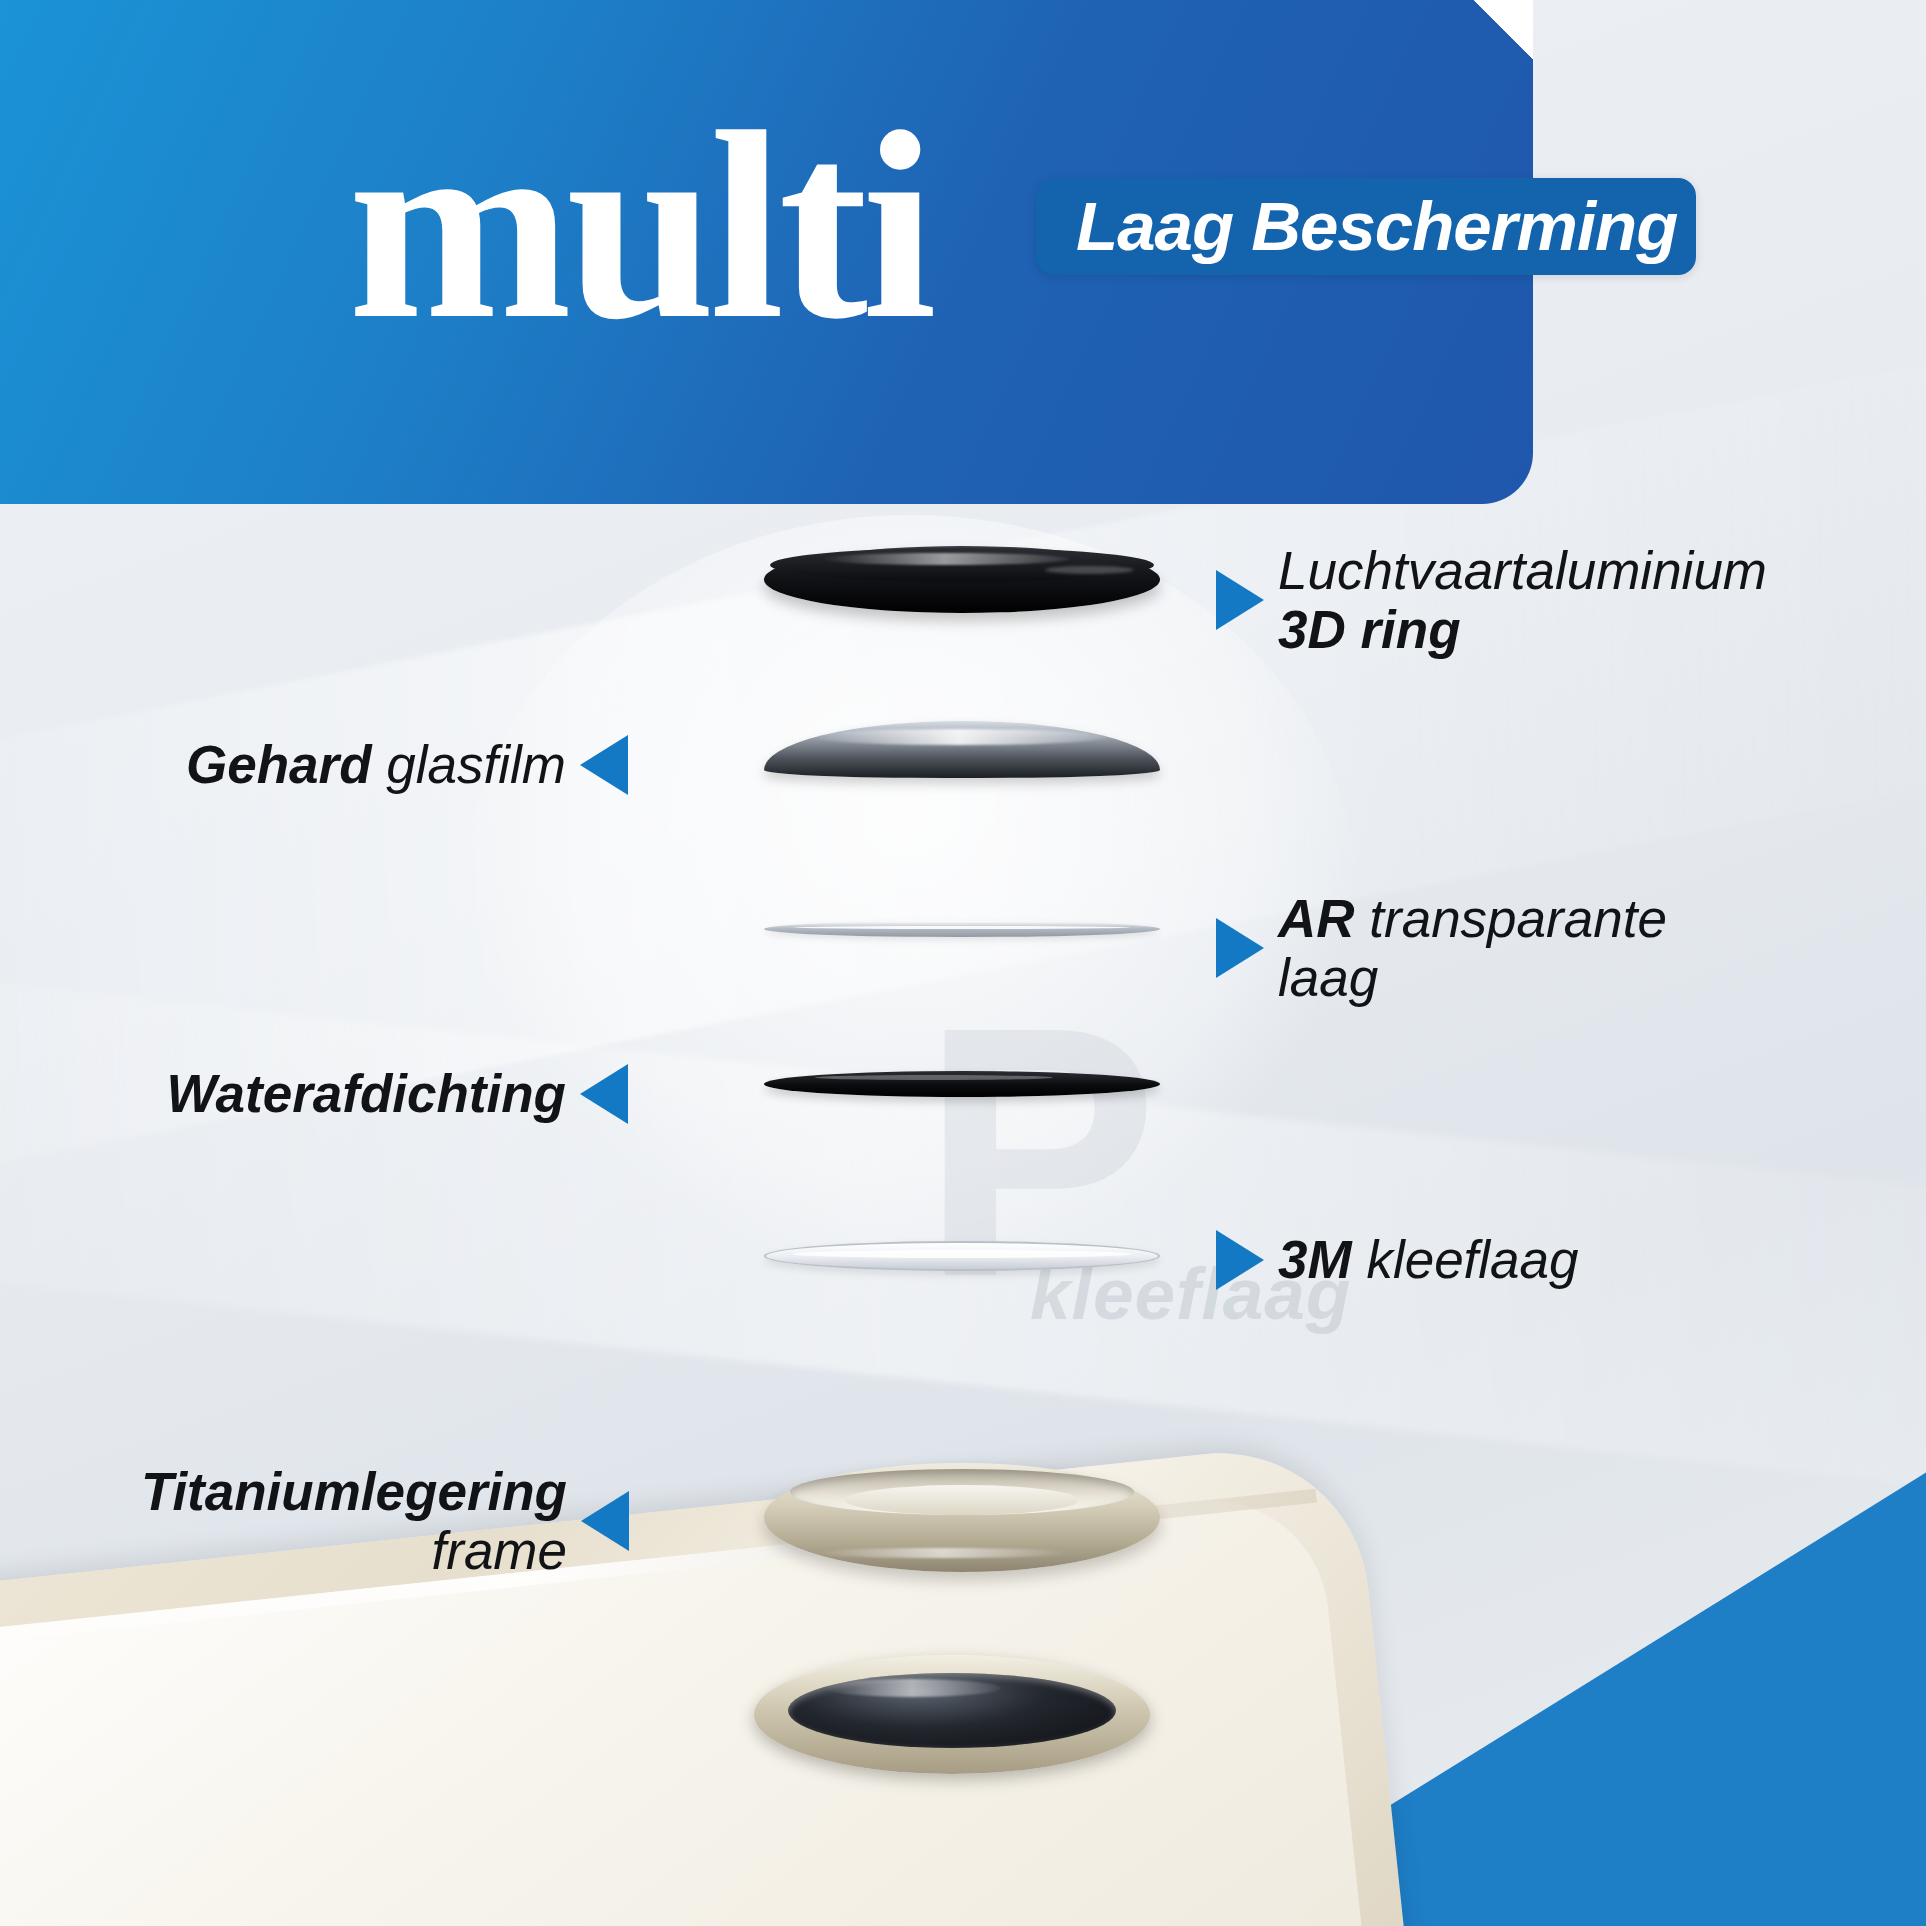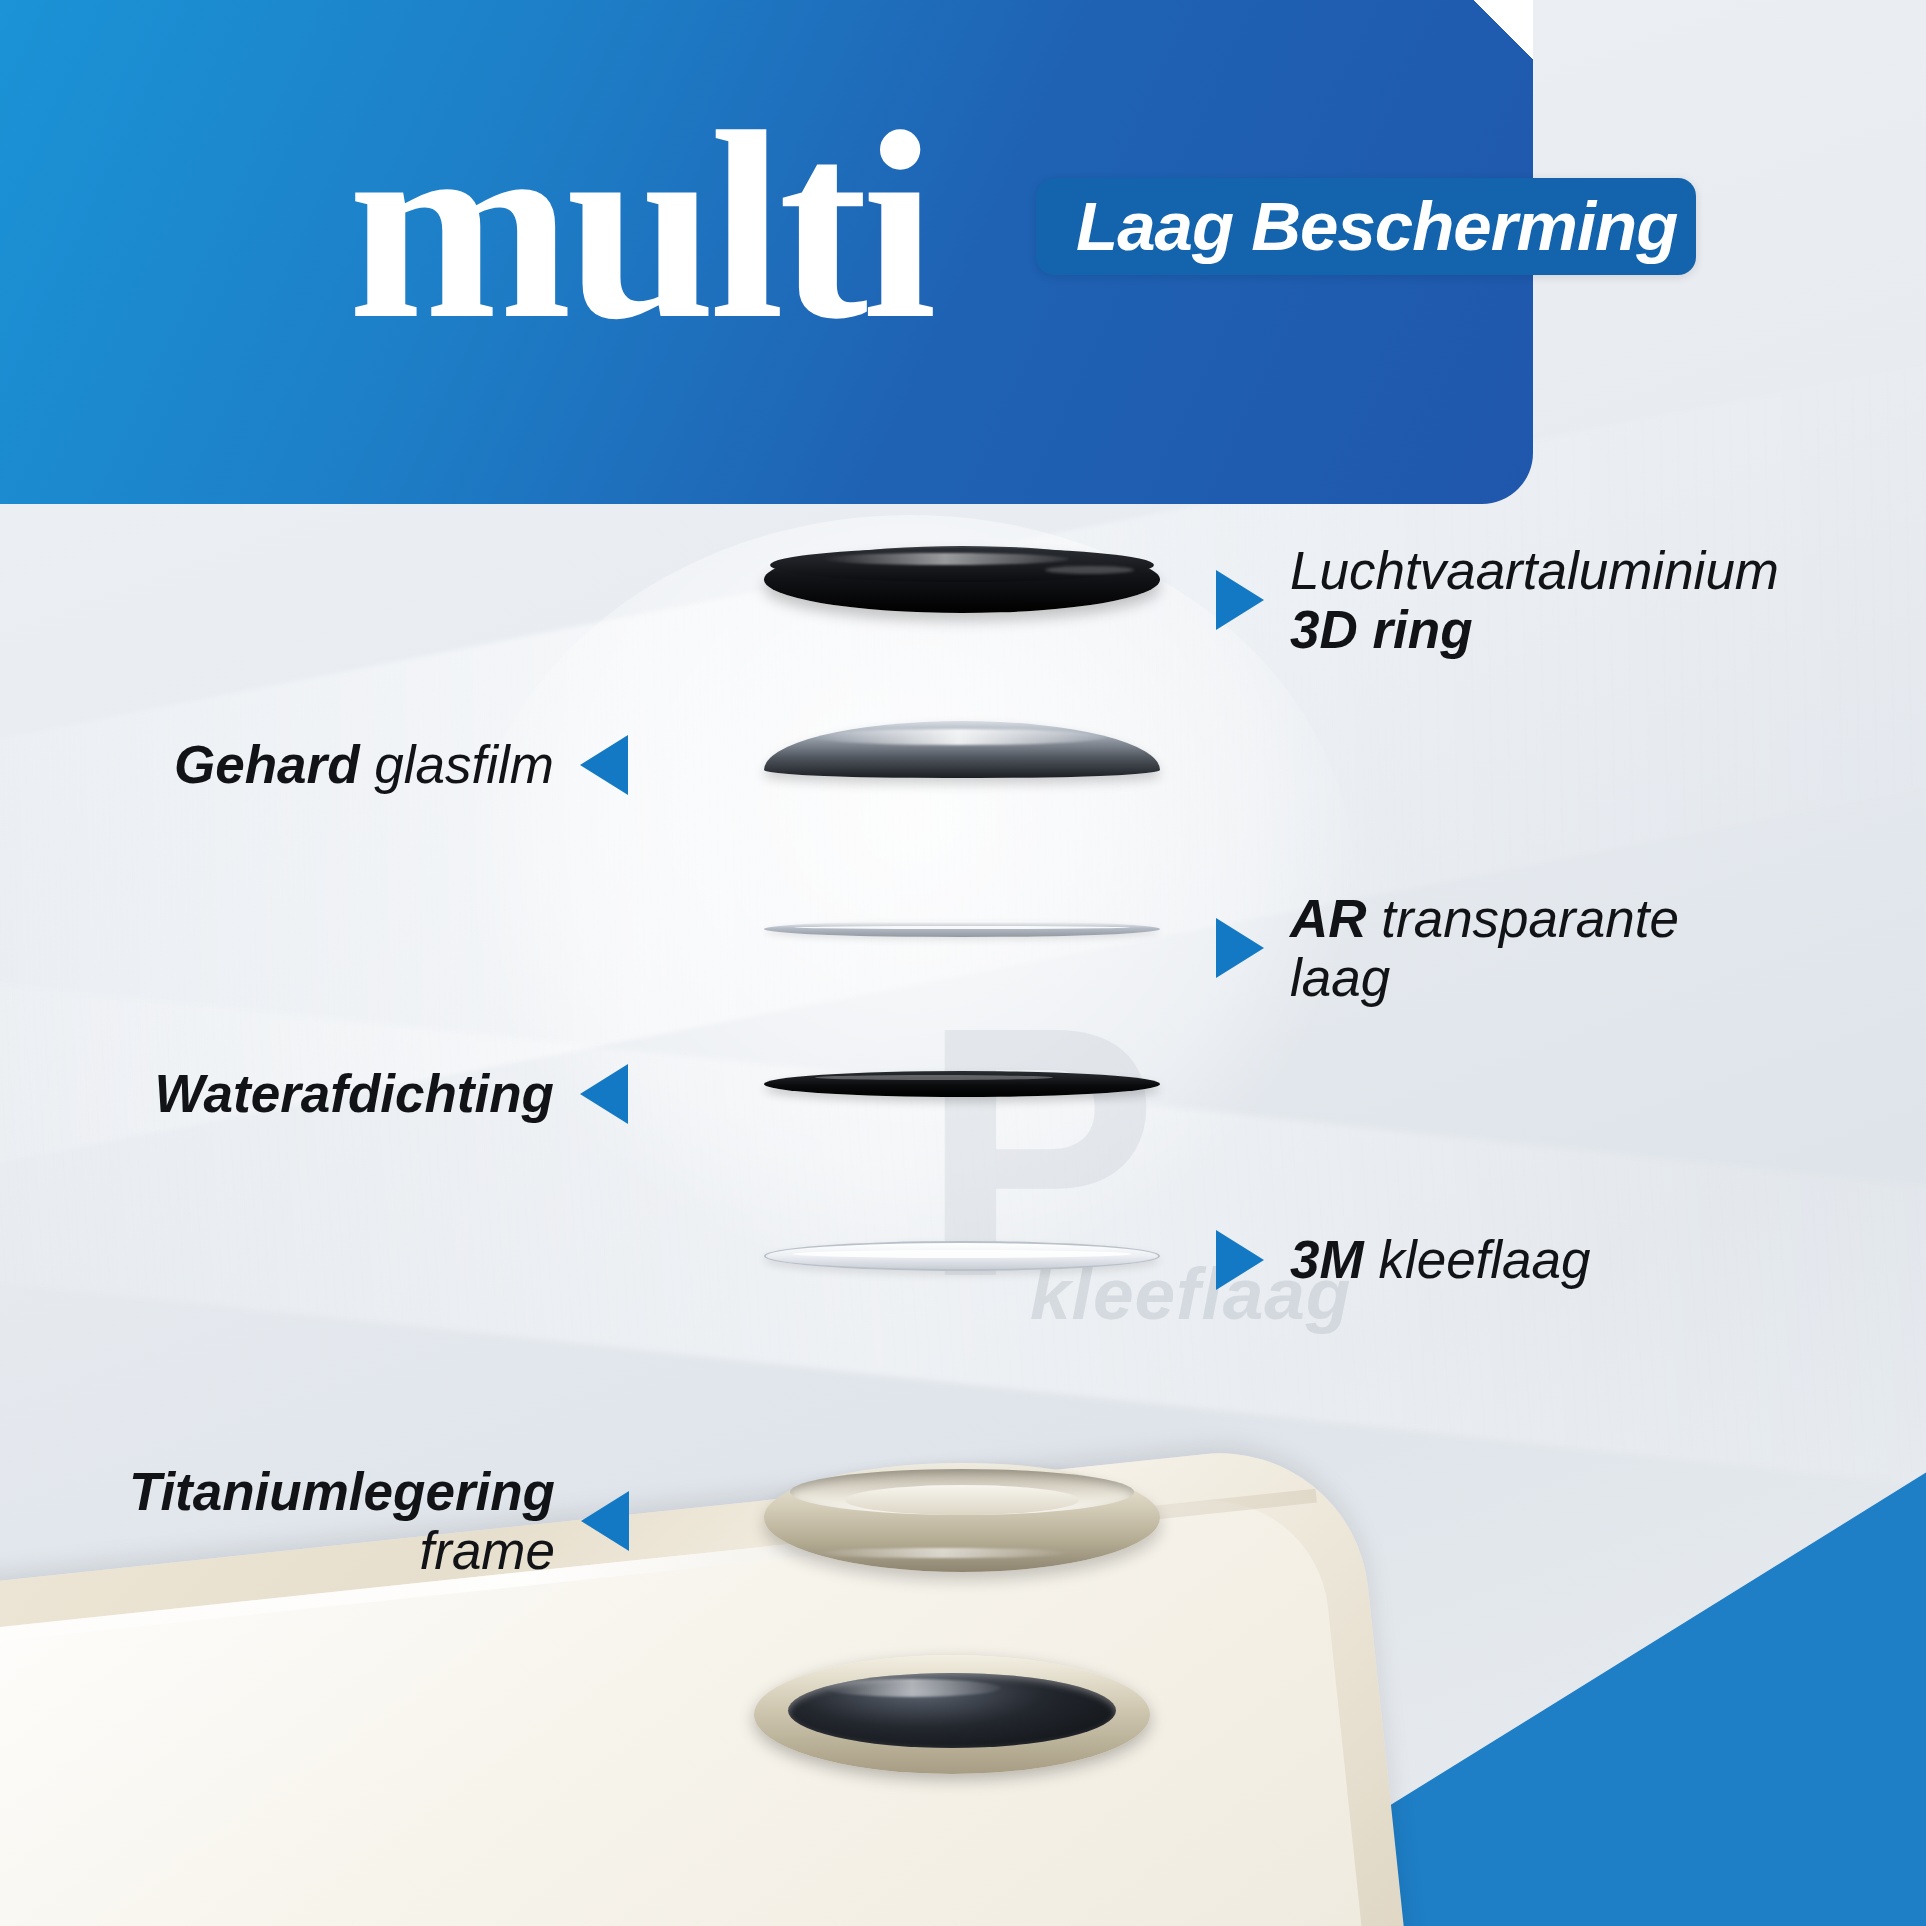--- a/index.html
+++ b/index.html
@@ -381,21 +381,21 @@
     border-radius: 50%;
     background: linear-gradient(90deg, rgba(255,255,255,0), rgba(255,255,255,.6), rgba(255,255,255,0));
     filter: blur(1px);
   }
 
   
   .callout {
     position: absolute;
     display: flex;
     align-items: center;
-    gap: 26px;
+    gap: 14px;
   }
   .callout.right { }
   .callout.left { flex-direction: row; }
   .callout-text {
     font-size: 53px;
     line-height: 1.12;
     color: #111316;
     font-style: italic;
     white-space: nowrap;
   }

